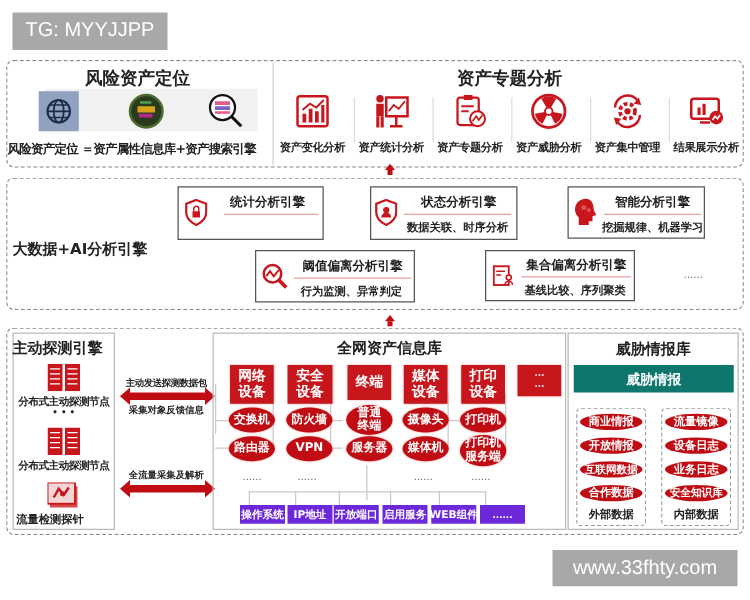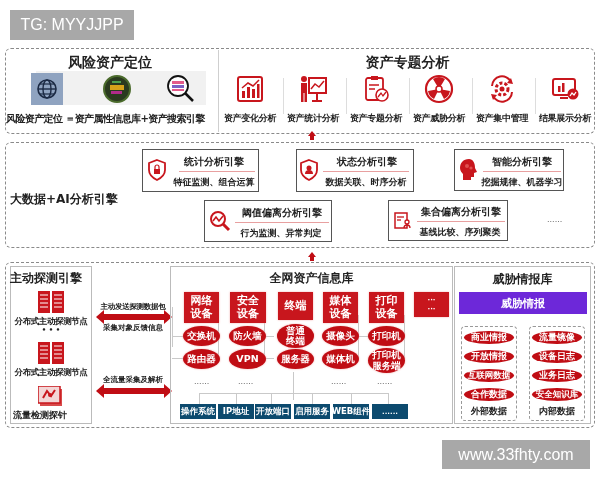--- a/index.html
+++ b/index.html
@@ -28,22 +28,22 @@
     .engine .ttl { position:absolute; font-size: 10px; font-weight: bold; text-align:center; white-space: nowrap; }
     .engine .line { position:absolute; height: 1px; background: #e8a0a0; }
     .engine .sub { position:absolute; font-size: 9px; font-weight: bold; text-align:center; white-space: nowrap; }
     .engine .eico { position:absolute; }
 
     
     .cat { position:absolute; background: #c8161d; color:#fff; font-weight:bold; font-size: 11px;
       display:flex; align-items:center; justify-content:center; text-align:center; line-height: 1.15; box-shadow: 0 0 2px #f3b0b0; }
     .oval { position:absolute; background: #c00d14; color:#fff; font-weight:bold; font-size: 9.5px; border-radius: 50%;
       display:flex; align-items:center; justify-content:center; text-align:center; line-height: 1.1; box-shadow: 0 0 2px #f0a0a0; }
-    .attr { position:absolute; background:#0c4a6e; color:#fff; font-size: 8.5px; font-weight:bold; height: 15px; top: 404px;
-      display:flex; align-items:center; justify-content:center; white-space:nowrap; }
+    .attr { position:absolute; background:#6d28d9; color:#fff; font-size: 8.5px; font-weight:bold; height: 15px; top: 404px;
+      display:flex; align-items:center; justify-content:center; white-space:nowrap;margin-left:12px; }
     .conn { position:absolute; background:#c9c9c9; }
     .dots { position:absolute; font-size: 8px; color:#666; letter-spacing: 0px; }
 
     .arrow-red { position:absolute; height: 6px; background:#c00d14; }
     .arrow-red::before, .arrow-red::after { content:""; position:absolute; top:-4px; border-top:7px solid transparent; border-bottom:7px solid transparent; }
     .arrow-red::before { left:-7px; border-right: 8px solid #c00d14; }
     .arrow-red::after { right:-7px; border-left: 8px solid #c00d14; }
 
     .threat-oval { position:absolute; background:#c00d14; color:#fff; font-size: 9px; font-weight:bold; width: 50px; height: 13px; border-radius: 50%;
       display:flex; align-items:center; justify-content:center; white-space:nowrap; }
@@ -184,21 +184,20 @@
 <div class="engine" style="left:142px;top:149px;width:117px;height:43px;">
   <div class="eico" style="left:5px;top:9px;">
     <svg width="18" height="22" viewBox="0 0 18 22">
         <path d="M9 1 L17 4 L17 11 C17 16 13 19 9 21 C5 19 1 16 1 11 L1 4 Z" fill="none" stroke="#c8161d" stroke-width="1.8"></path>
         <rect x="6" y="10" width="6" height="5" fill="#c8161d"></rect>
         <path d="M7 10 V8 A2 2 0 0 1 11 8 V10" fill="none" stroke="#c8161d" stroke-width="1.2"></path>
       </svg>
   </div>
   <div class="ttl" style="left:28px;top:5px;width:86px;">统计分析引擎</div>
   <div class="line" style="left:36px;top:21px;width:76px;"></div>
-  <div class="sub" style="left:26px;top:26px;width:90px;">特征监测、组合运算</div>
 </div>
 
 <div class="engine" style="left:296px;top:149px;width:118px;height:43px;">
   <div class="eico" style="left:3px;top:9px;">
     <svg width="18" height="22" viewBox="0 0 18 22">
         <path d="M9 1 L17 4 L17 11 C17 16 13 19 9 21 C5 19 1 16 1 11 L1 4 Z" fill="none" stroke="#c8161d" stroke-width="1.8"></path>
         <circle cx="9" cy="9" r="2.5" fill="#c8161d"></circle>
         <path d="M5 15 A4 4 0 0 1 13 15" fill="#c8161d"></path>
       </svg>
   </div>
@@ -360,21 +359,21 @@
 
 <div class="attr" style="left:180px;width:36px;">操作系统</div>
 <div class="attr" style="left:218px;width:36px;">IP地址</div>
 <div class="attr" style="left:255px;width:36px;">开放端口</div>
 <div class="attr" style="left:294px;width:36px;">启用服务</div>
 <div class="attr" style="left:333px;width:36px;">WEB组件</div>
 <div class="attr" style="left:372px;width:36px;font-size:7px;">......</div>
 
 <div class="abs" style="left:454px;top:266px;width:137px;height:158px;border:1px solid #bbb;"></div>
 <div class="abs title-b" style="left:454px;top:271px;width:137px;font-size:12px;">威胁情报库</div>
-<div class="abs" style="left:459px;top:292px;width:128px;height:22px;background:#6d28d9;color:#fff;font-weight:bold;font-size:11px;display:flex;align-items:center;justify-content:center;">威胁情报</div>
+<div class="abs" style="left:459px;top:292px;width:128px;height:22px;background:#0f766e;color:#fff;font-weight:bold;font-size:11px;display:flex;align-items:center;justify-content:center;">威胁情报</div>
 
 <div class="abs" style="left:461px;top:326px;width:56px;height:95px;border:1px dashed #999;border-radius:4px;"></div>
 <div class="threat-oval" style="left:464px;top:331px;">商业情报</div>
 <div class="threat-oval" style="left:464px;top:350px;">开放情报</div>
 <div class="threat-oval" style="left:464px;top:369px;font-size:8.5px;">互联网数据</div>
 <div class="threat-oval" style="left:464px;top:388px;">合作数据</div>
 <div class="abs" style="left:461px;top:405px;width:56px;text-align:center;font-size:9px;font-weight:bold;">外部数据</div>
 
 <div class="abs" style="left:529px;top:326px;width:56px;height:95px;border:1px dashed #999;border-radius:4px;"></div>
 <div class="threat-oval" style="left:532px;top:331px;">流量镜像</div>

